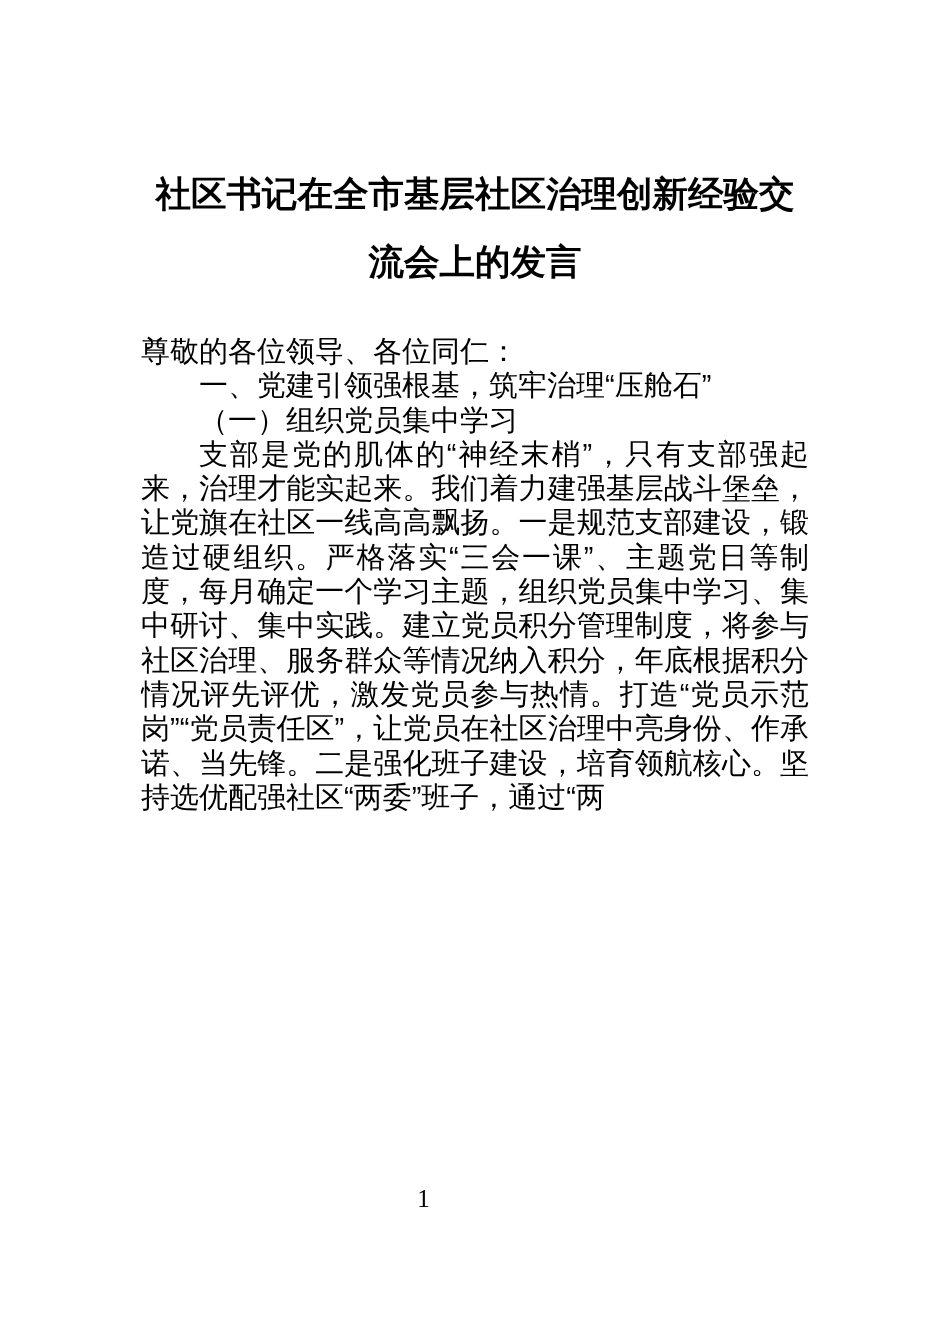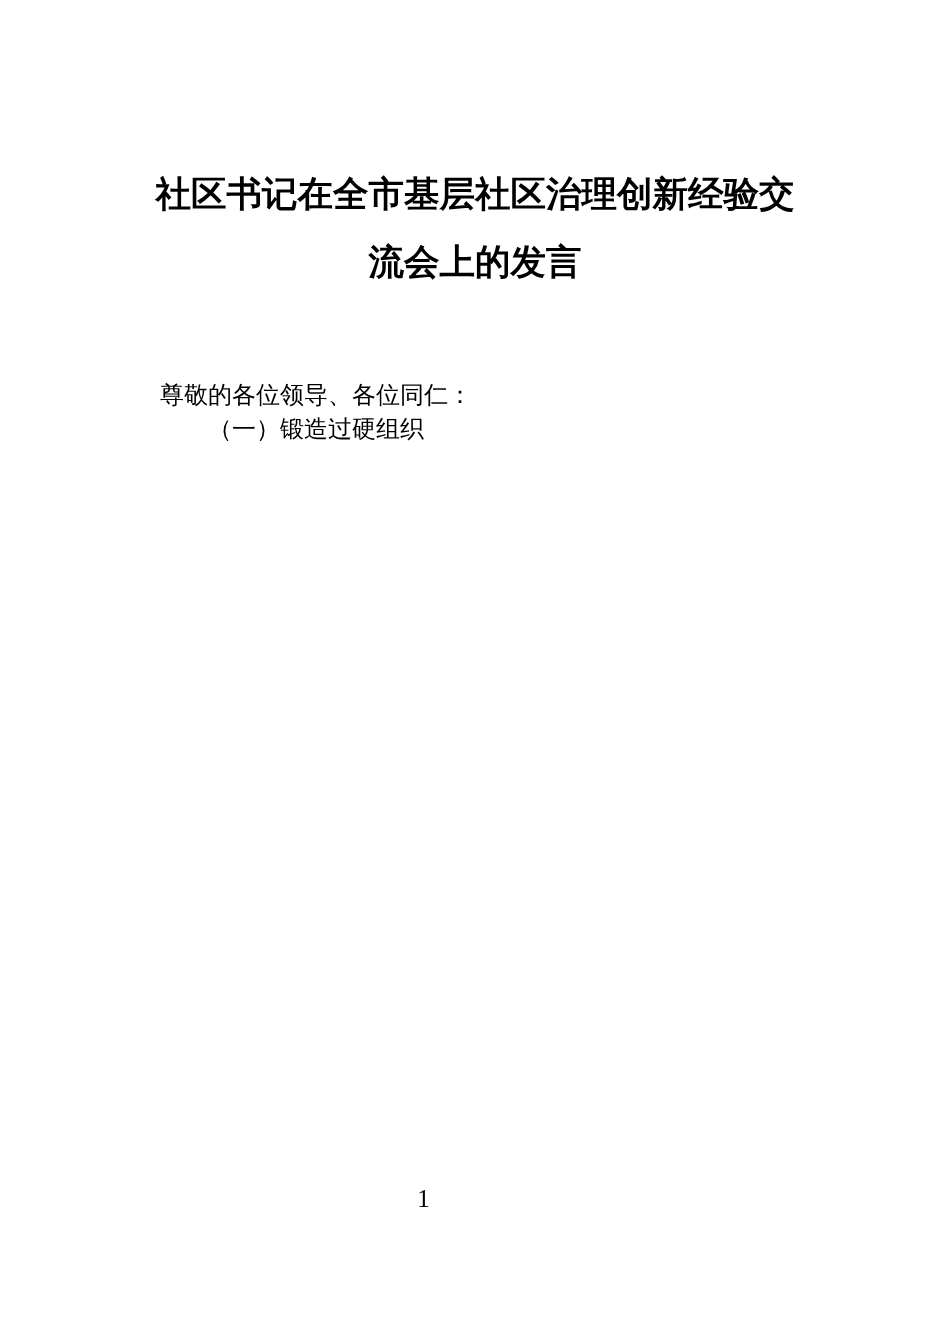--- a/index.html
+++ b/index.html
@@ -24,30 +24,29 @@
     margin: 0;
     text-align: center;
     font-size: 35.5px;
     line-height: 68px;
     font-weight: bold;
     letter-spacing: 0;
   }
   .doc-body {
     position: absolute;
     top: 334px;
-    left: 160px;
+    left: 141px;
     width: 668px;
     height: 830px;
     overflow: hidden;
-    font-size: 24px;
+    font-size: 29px;
     line-height: 34.3px;
     text-align: justify;
     text-justify: inter-ideograph;
     word-break: break-all;
-    margin-top: 44px;
   }
   .para {
     margin: 0;
     padding: 0;
     text-indent: 2em;
   }
   .para.salutation {
     text-indent: 0;
   }
   .para.heading {
@@ -65,17 +64,19 @@
   }
 </style>
 </head>
 <body>
 
 <div class="page">
   <h1 class="doc-title">社区书记在全市基层社区治理创新经验交流会上的发言</h1>
 
   <div class="doc-body" id="doc-body">
       <p class="para salutation">尊敬的各位领导、各位同仁：</p>
-      <p class="para heading">（一）锻造过硬组织</p>
+      <p class="para heading">一、党建引领强根基，筑牢治理“压舱石”</p>
+      <p class="para heading">（一）组织党员集中学习</p>
+      <p class="para body">支部是党的肌体的“神经末梢”，只有支部强起来，治理才能实起来。我们着力建强基层战斗堡垒，让党旗在社区一线高高飘扬。一是规范支部建设，锻造过硬组织。严格落实“三会一课”、主题党日等制度，每月确定一个学习主题，组织党员集中学习、集中研讨、集中实践。建立党员积分管理制度，将参与社区治理、服务群众等情况纳入积分，年底根据积分情况评先评优，激发党员参与热情。打造“党员示范岗”“党员责任区”，让党员在社区治理中亮身份、作承诺、当先锋。二是强化班子建设，培育领航核心。坚持选优配强社区“两委”班子，通过“两</p>
     </div>
 
   <div class="page-number">1</div>
 </div>
 
 </body></html>

